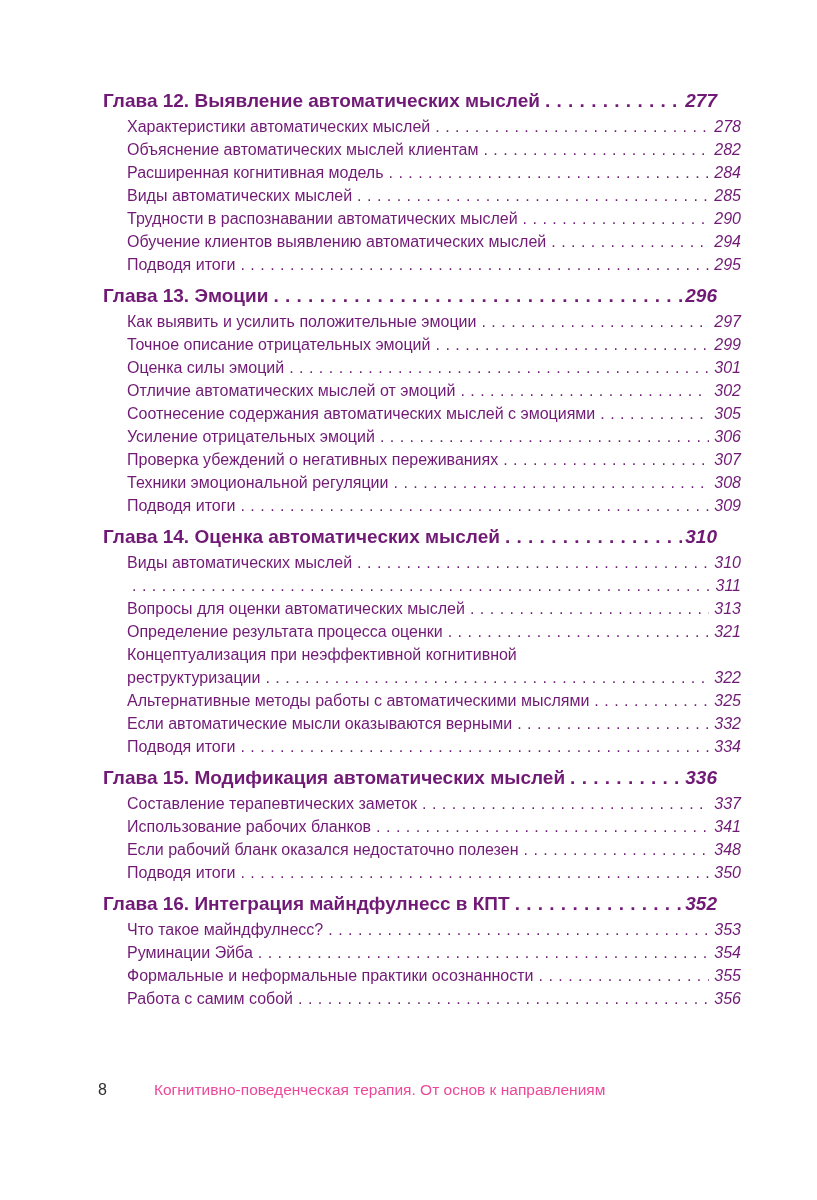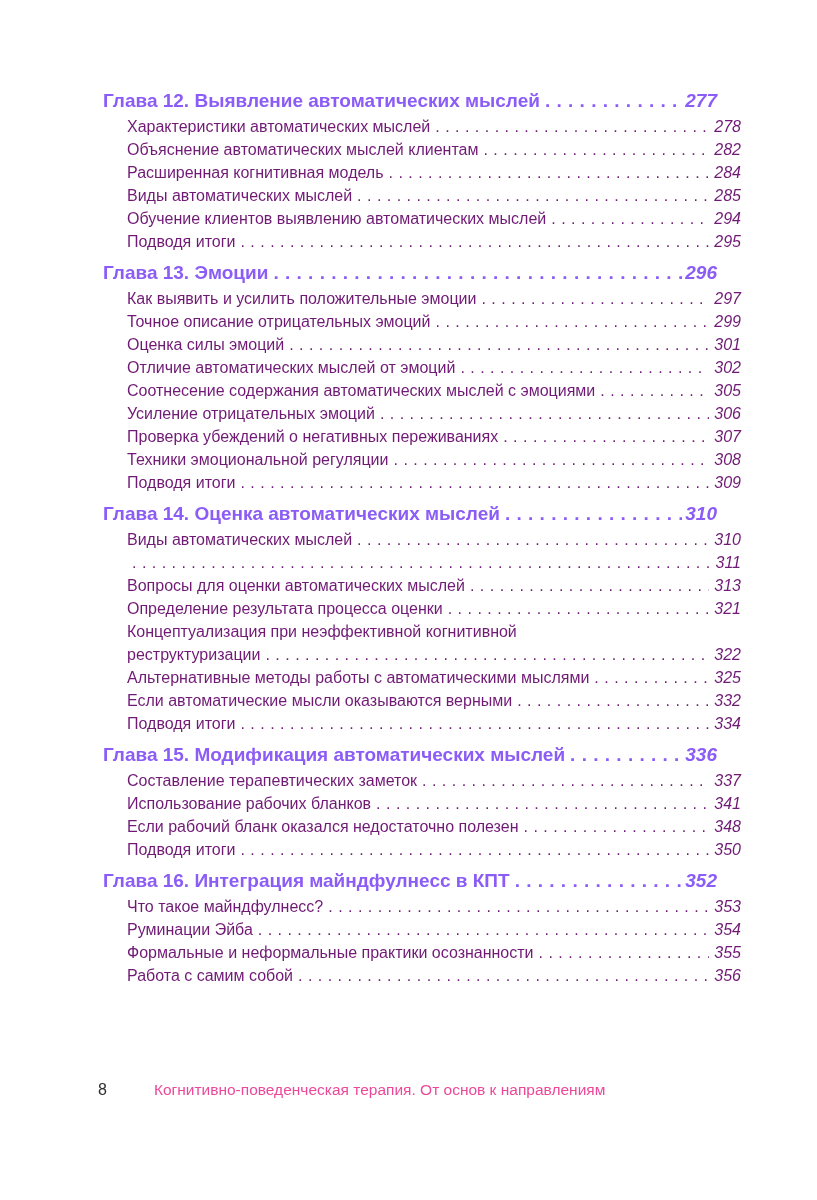--- a/index.html
+++ b/index.html
@@ -25,21 +25,21 @@
   }
   .toc-row {
     display: flex;
     align-items: baseline;
     width: 100%;
   }
   .chapter-heading {
     font-size: 19px;
     line-height: 25px;
     font-weight: bold;
-    color: #8b5cf6;
+    color: #701a75;
     margin-top: 7px;
     margin-bottom: 2px;
   }
   .toc-section:first-child .chapter-heading {
     margin-top: 0;
   }
   .toc-entry {
     font-size: 16px;
     line-height: 23px;
     color: #701a75;
@@ -117,20 +117,25 @@
       <span class="dot-leader"></span>
       <span class="toc-page-num">284</span>
     </div>
 
     <div class="toc-row toc-entry">
       <span class="toc-label">Виды автоматических мыслей</span>
       <span class="dot-leader"></span>
       <span class="toc-page-num">285</span>
     </div>
 
+    <div class="toc-row toc-entry">
+      <span class="toc-label">Трудности в распознавании автоматических мыслей</span>
+      <span class="dot-leader"></span>
+      <span class="toc-page-num">290</span>
+    </div>
 
     <div class="toc-row toc-entry">
       <span class="toc-label">Обучение клиентов выявлению автоматических мыслей</span>
       <span class="dot-leader"></span>
       <span class="toc-page-num">294</span>
     </div>
 
     <div class="toc-row toc-entry">
       <span class="toc-label">Подводя итоги</span>
       <span class="dot-leader"></span>

